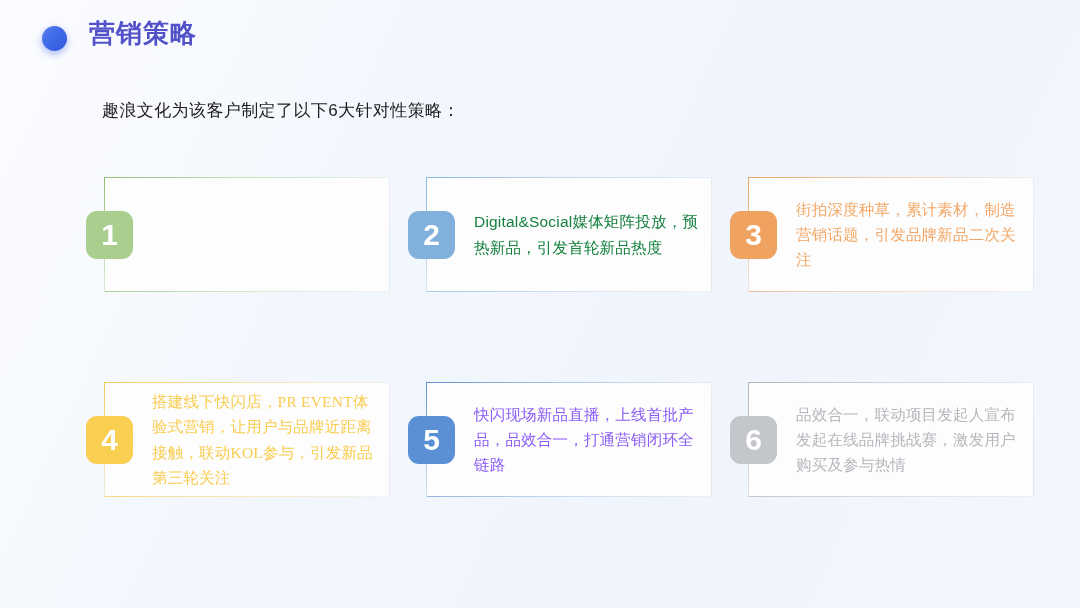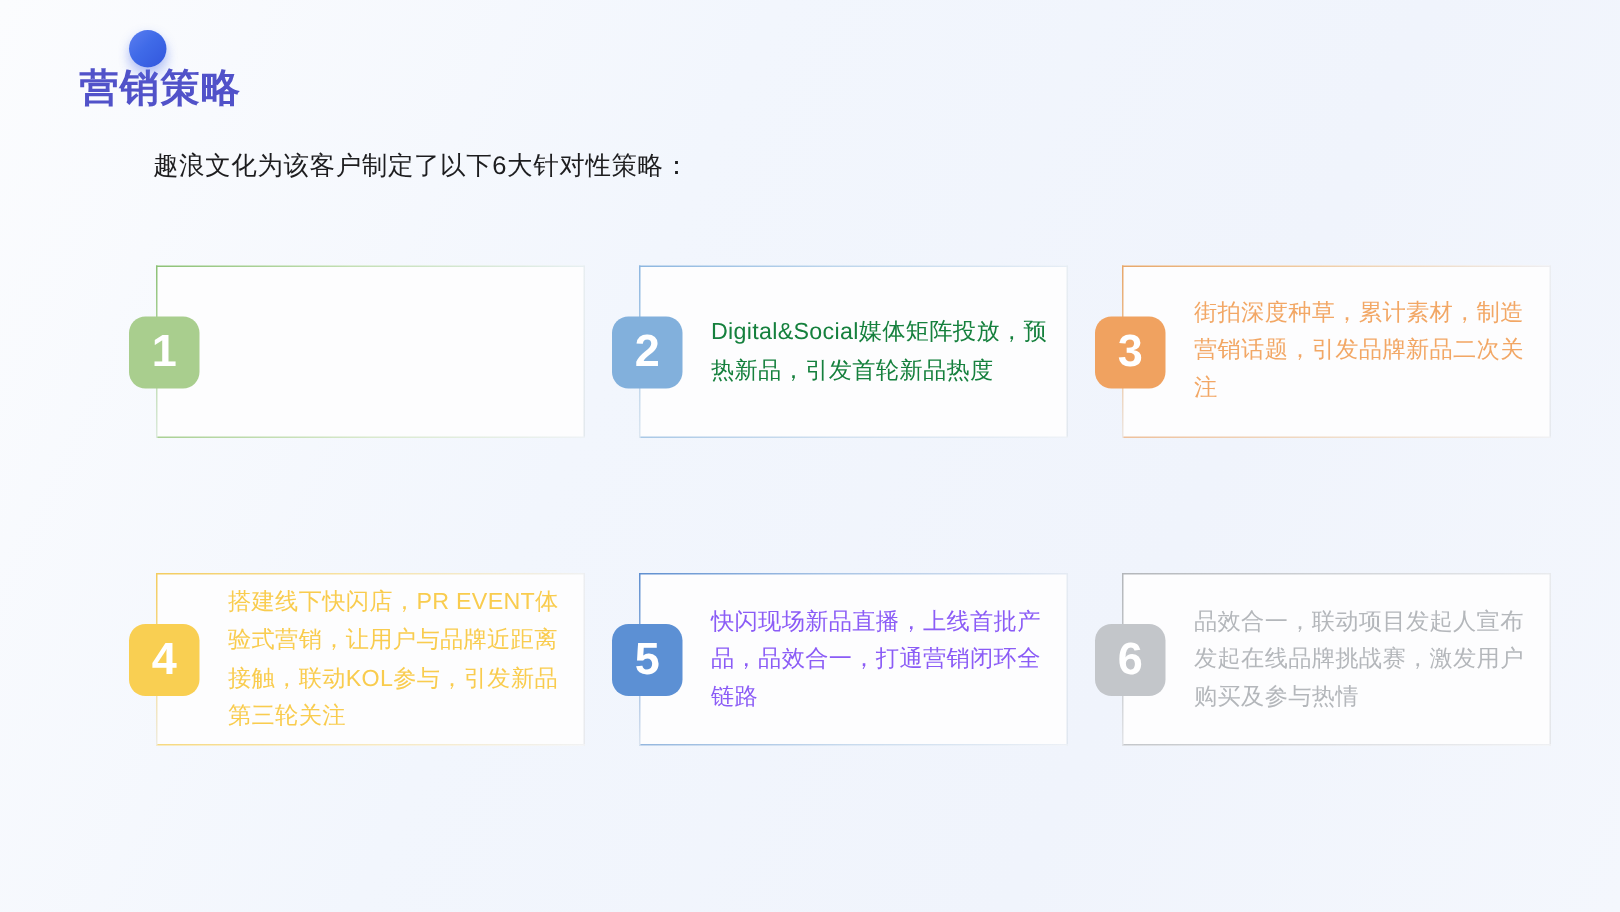--- a/index.html
+++ b/index.html
@@ -14,23 +14,21 @@
     background: linear-gradient(115deg, #fbfcfe 0%, #f2f6fd 38%, #f0f4fc 70%, #f4f7fd 100%);
     position: relative;
   }
 
   
   .header {
     position: absolute;
     left: 36px;
     top: 20px;
     display: flex;
-    align-items: center;
     height: 48px;
-    flex-direction: column;
   }
   .bullet-wrap {
     position: relative;
     width: 36px;
     height: 36px;
     display: flex;
     align-items: center;
     justify-content: center;
   }
   .bullet-glow {
@@ -149,28 +147,28 @@
   .c-lblue  .edge-bottom { background: linear-gradient(to right, #a9c8e6 0%, #d4e2f0 50%, #eef2f7 100%); }
   .c-lblue  .edge-right  { background: linear-gradient(to bottom, #e7edf3 0%, #e2e8ef 100%); }
   .c-lblue  .badge       { background: #82b0dc; }
   .c-lblue  .card-text   { color: #15803d; }
 
   .c-orange .edge-top    { background: linear-gradient(to right, #e7a76a 0%, #f0cda6 45%, #eeeef1 100%); }
   .c-orange .edge-left   { background: linear-gradient(to bottom, #e7a76a 0%, #eec6a0 55%, #ece7e4 100%); }
   .c-orange .edge-bottom { background: linear-gradient(to right, #eec09b 0%, #f0ddca 50%, #f0f1f4 100%); }
   .c-orange .edge-right  { background: linear-gradient(to bottom, #ebedf1 0%, #e6e9ee 100%); }
   .c-orange .badge       { background: #f0a260; }
-  .c-orange .card-text   { color: #f2a765; font-family: Liberation Mono, monospace; }
+  .c-orange .card-text   { color: #f2a765; }
 
   .c-yellow .edge-top    { background: linear-gradient(to right, #f3cc5f 0%, #f7e2a3 45%, #f0f1f2 100%); }
   .c-yellow .edge-left   { background: linear-gradient(to bottom, #f3cc5f 0%, #f6dd98 55%, #eeece2 100%); }
   .c-yellow .edge-bottom { background: linear-gradient(to right, #f6d97f 0%, #f8e9bf 50%, #f1f2f4 100%); }
   .c-yellow .edge-right  { background: linear-gradient(to bottom, #eceef1 0%, #e8eaee 100%); }
   .c-yellow .badge       { background: #f9cf52; }
-  .c-yellow .card-text   { color: #f9cc4e; }
+  .c-yellow .card-text   { color: #f9cc4e; font-family: Liberation Serif, serif; }
 
   .c-blue   .edge-top    { background: linear-gradient(to right, #5f8fd0 0%, #a8c4e5 45%, #e4eaf3 100%); }
   .c-blue   .edge-left   { background: linear-gradient(to bottom, #5f8fd0 0%, #9cbbe1 55%, #dbe4f0 100%); }
   .c-blue   .edge-bottom { background: linear-gradient(to right, #93b6de 0%, #c9dbee 50%, #ecf0f6 100%); }
   .c-blue   .edge-right  { background: linear-gradient(to bottom, #e5ebf3 0%, #e0e7f0 100%); }
   .c-blue   .badge       { background: #5c90d4; }
   .c-blue   .card-text   { color: #8b5cf6; }
 
   .c-gray   .edge-top    { background: linear-gradient(to right, #b3b6ba 0%, #cdd0d4 45%, #e9ebee 100%); }
   .c-gray   .edge-left   { background: linear-gradient(to bottom, #b3b6ba 0%, #c6c9cd 55%, #e2e4e8 100%); }

